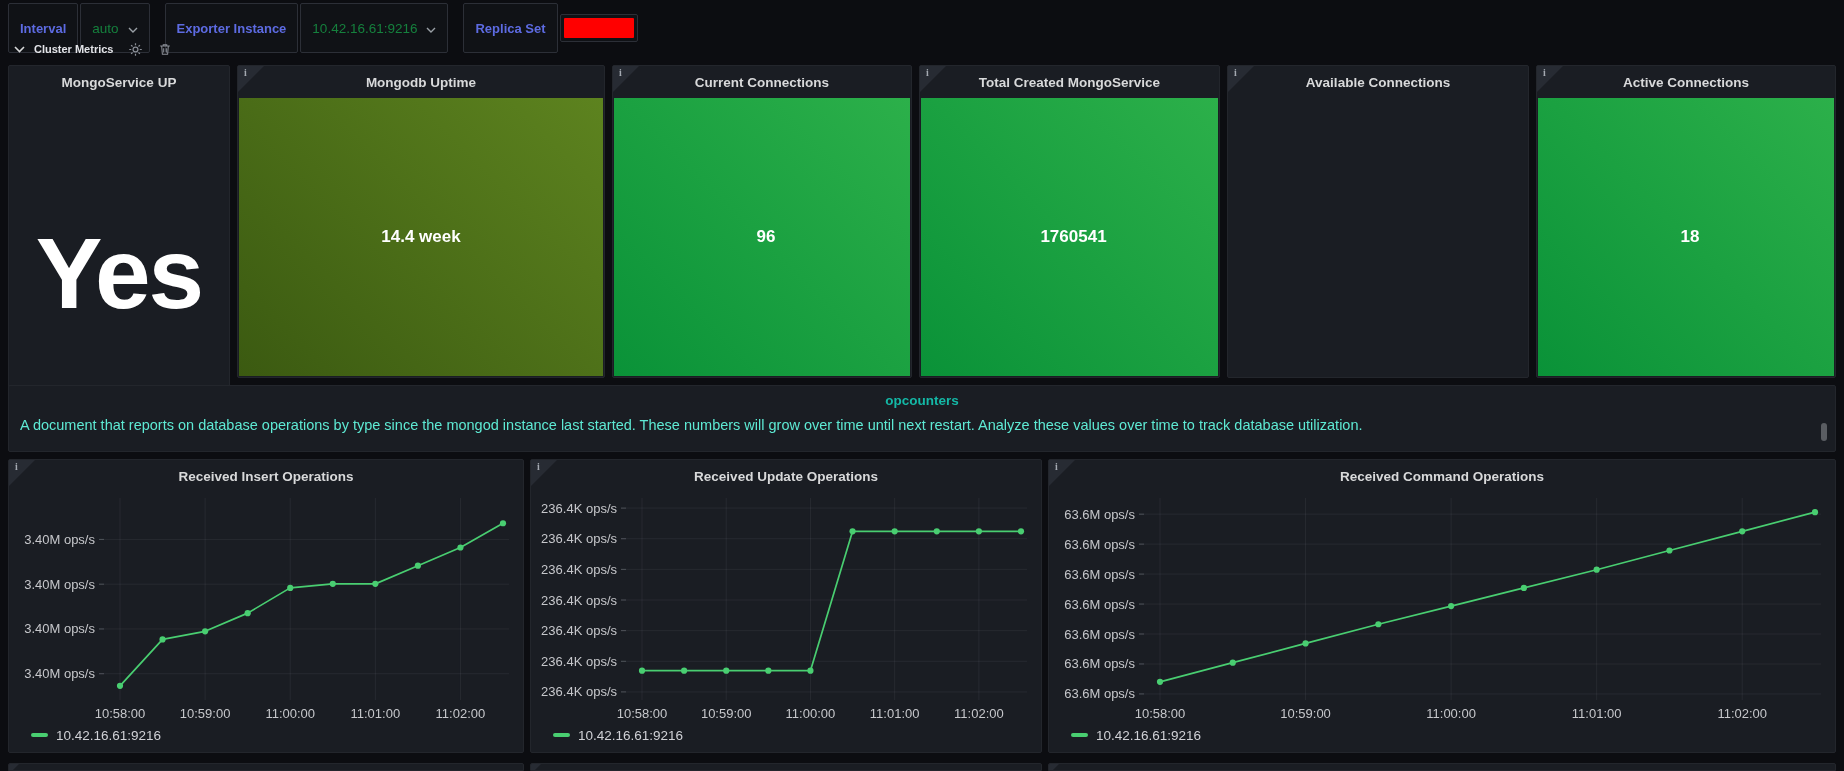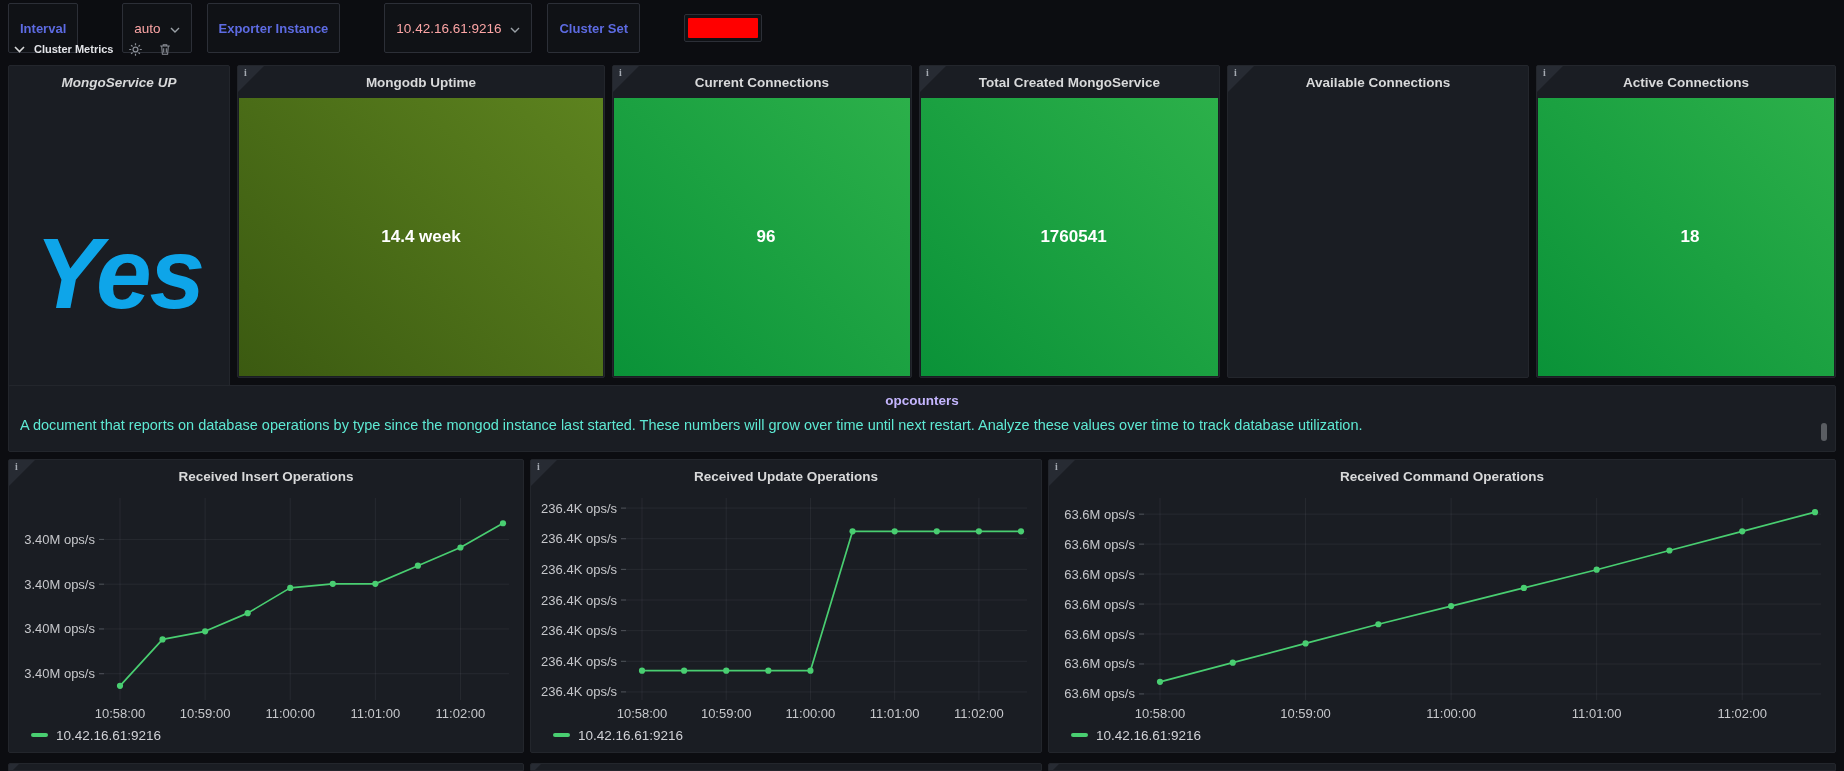--- a/index.html
+++ b/index.html
@@ -4,45 +4,45 @@
 <style>
   html,body{margin:0;padding:0;background:#0c0d11;}
   .page{position:relative;width:1844px;height:771px;background:#0c0d11;overflow:hidden;
         font-family:"Liberation Sans",sans-serif;-webkit-font-smoothing:antialiased;}
   
   .topbar{position:absolute;top:3px;left:8px;display:flex;gap:15px;}
   .var-group{display:flex;gap:2px;align-items:center;}
   .var-label,.var-value{height:24px;display:flex;align-items:center;padding:12px 11px;
         background:#101216;border:1px solid #2c2f37;border-radius:2px;font-size:13px;white-space:nowrap;}
   .var-label{color:#5d6be2;font-weight:700;}
-  .var-value{color:#fca5a5;gap:9px;font-size:13.5px;margin-left:42px;}
+  .var-value{color:#15803d;gap:9px;font-size:13.5px;}
   .var-value.redacted{padding:1px 3px;}
   .red-box{background:#ff0000;border-radius:1px;height:20px;}
   .red-sm{width:70px;}
   .red-lg{width:162px;}
   
   .row-header{position:absolute;top:38px;left:8px;display:flex;align-items:center;gap:9px;height:22px;}
   .row-title{font-size:11px;font-weight:700;color:#e3e4e8;}
   .row-icon{display:flex;align-items:center;margin-left:6px;cursor:pointer;}
   
   .panel{position:absolute;background:#1a1d23;border:1px solid #23262c;border-radius:2px;box-sizing:border-box;}
   .panel-header{height:32px;display:flex;align-items:center;justify-content:center;
         font-size:13.5px;font-weight:600;color:#d8d9da;position:relative;}
   .info-corner{position:absolute;top:0;left:0;width:0;height:0;
         border-top:26px solid #272b33;border-right:26px solid transparent;}
   .info-i{position:absolute;top:2px;left:6px;font-size:10px;font-weight:700;color:#a5aab2;
         font-family:"Liberation Serif",serif;line-height:1;}
   .stat-body{position:absolute;top:32px;left:1px;right:1px;bottom:1px;display:flex;
         align-items:center;justify-content:center;color:#ffffff;font-weight:700;font-size:17px;}
   .grad-green{background:linear-gradient(45deg,#0a9238,#2cb04a);padding-left:8px;}
   .grad-olive{background:linear-gradient(45deg,#3b5a11,#5d831f);}
-  .big-yes{font-size:100px;font-weight:600;color:#0ea5e9;line-height:1;letter-spacing:-2px;}
+  .big-yes{font-size:100px;font-weight:600;color:#ffffff;line-height:1;letter-spacing:-2px;}
   
   .text-title{position:absolute;top:7px;left:0;right:0;text-align:center;
-        font-size:13.5px;font-weight:600;color:#c4b5fd;}
+        font-size:13.5px;font-weight:600;color:#14b8a6;}
   .text-body{position:absolute;top:31px;left:11px;right:26px;font-size:14.5px;color:#5eead4;}
   .scroll-thumb{position:absolute;right:8px;top:37px;width:6px;height:18px;background:#5a5d62;border-radius:3px;}
   
   .chart-title{position:absolute;top:9px;left:0;right:0;text-align:center;
         font-size:13.5px;font-weight:700;color:#d8d9da;}
   .chart-svg{position:absolute;top:26px;left:0;}
   .hint-stub{position:absolute;background:#1a1d23;border:1px solid #23262c;border-radius:2px 2px 0 0;box-sizing:border-box;overflow:hidden;}
   .hint-corner{position:absolute;top:0;left:0;width:0;height:0;
         border-top:10px solid #272b33;border-right:10px solid transparent;}
 </style>
@@ -64,21 +64,21 @@
       <div class="var-group">
         <div class="var-label">Exporter Instance</div>
         <div class="var-value">
           <span>10.42.16.61:9216</span>
           <span><svg width="10" height="6" viewBox="0 0 10 6">
               <polyline points="1,1 5,5 9,1" fill="none" stroke="#9aa0a6" stroke-width="1.4"></polyline>
             </svg></span>
         </div>
       </div>
       <div class="var-group">
-        <div class="var-label">Cluster Set</div>
+        <div class="var-label">Replica Set</div>
         <div class="var-value redacted">
           <div class="red-box red-sm"></div>
         </div>
       </div>
     </div>
 
   <div class="row-header">
     <span class="row-icon">
       <svg width="11" height="7" viewBox="0 0 11 7">
           <polyline points="1,1 5.5,5.5 10,1" fill="none" stroke="#d8d9da" stroke-width="1.6"></polyline>
@@ -92,21 +92,21 @@
         </svg>
     </span>
     <span class="row-icon">
       <svg width="14" height="15" viewBox="0 0 16 16" fill="none" stroke="#8a8e96" stroke-width="1.2">
           <path d="M2.5 4h11M6 4V2.5h4V4M4.2 4l.8 9.5h6l.8-9.5M6.5 6.5v4.8M9.5 6.5v4.8"></path>
         </svg>
     </span>
   </div>
 
   <div id="stats-row">
-      <div class="panel" style="left: 8px; top: 65px; width: 222px; height: 384px; font-style: italic;">
+      <div class="panel" style="left: 8px; top: 65px; width: 222px; height: 384px;">
         <div class="panel-header">
           <span>MongoService UP</span>
         </div>
         <div class="stat-body">
           <span class="big-yes">Yes</span>
         </div>
       </div>
       <div class="panel" style="left: 237px; top: 65px; width: 368px; height: 313px;">
         <div class="panel-header">
           <div class="info-corner"></div>

